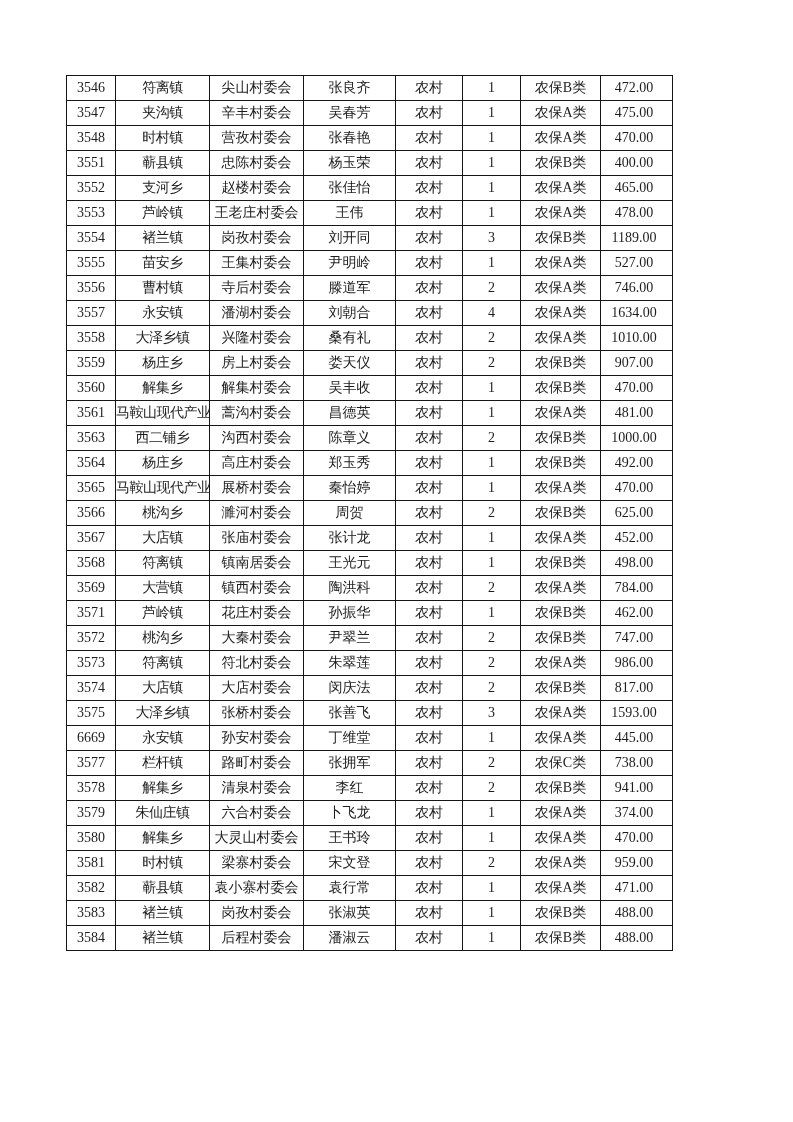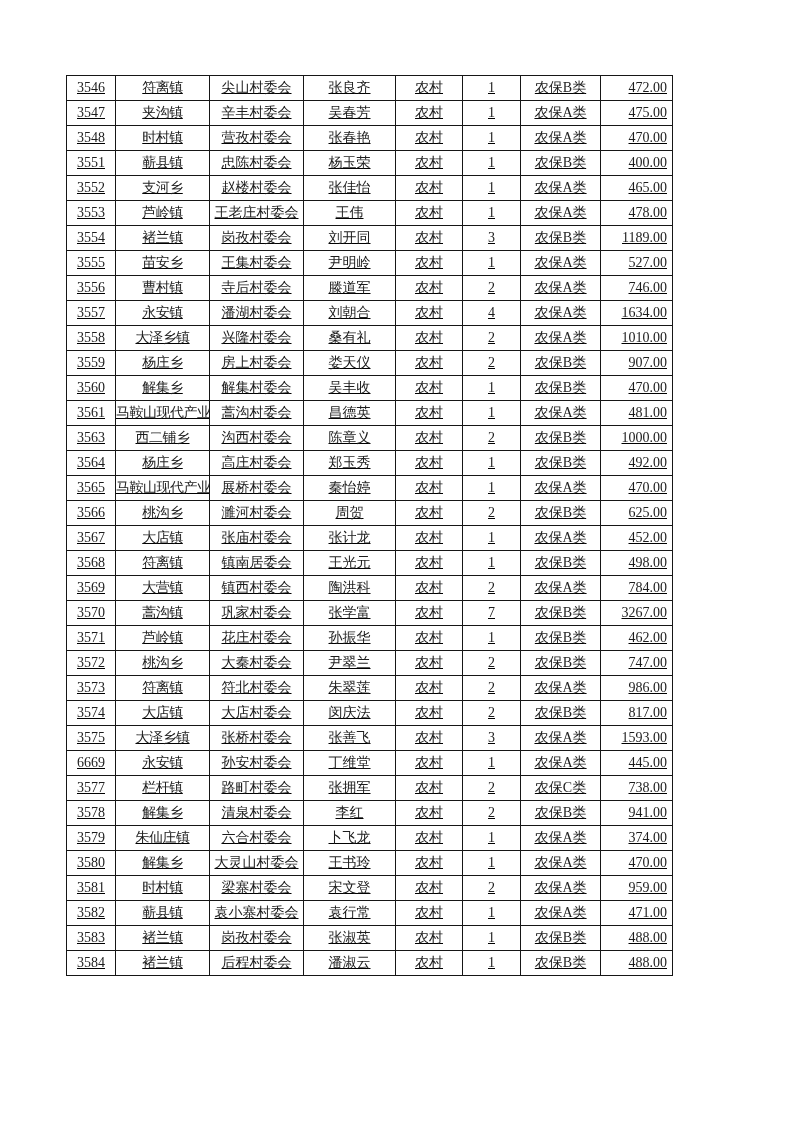--- a/index.html
+++ b/index.html
@@ -14,38 +14,37 @@
     font-family: "Liberation Serif", "DejaVu Serif", serif;
     overflow: hidden;
   }
   table.payment-table {
     position: absolute;
     left: 66px;
     top: 75px;
     width: 606px;
     border-collapse: collapse;
     table-layout: fixed;
-    text-decoration: underline;
   }
   table.payment-table td {
     border: 1.5px solid var(--border-color, #161616);
     height: 25px;
     box-sizing: border-box;
     padding: 0;
     font-size: 14px;
     color: var(--text-color, #1c1c1c);
     text-align: center;
     vertical-align: middle;
     white-space: nowrap;
     overflow: hidden;
   }
   
   table.payment-table td.c1 { letter-spacing: -0.5px; margin-left: 48px; } 
   table.payment-table td.c7 {
-    text-align: right;
+    text-align: center;
     padding-right: 5px;
   }
 </style>
 </head>
 <body style="background: rgb(255, 255, 255);">
 
 <table class="payment-table">
   <colgroup>
     <col style="width:49px">
     <col style="width:94px">
@@ -261,30 +260,20 @@
         <td class="c0">3569</td>
         <td class="c1">大营镇</td>
         <td class="c2">镇西村委会</td>
         <td class="c3">陶洪科</td>
         <td class="c4">农村</td>
         <td class="c5">2</td>
         <td class="c6">农保A类</td>
         <td class="c7">784.00</td>
       </tr>
       <tr>
-        <td class="c0">3570</td>
-        <td class="c1">蒿沟镇</td>
-        <td class="c2">巩家村委会</td>
-        <td class="c3">张学富</td>
-        <td class="c4">农村</td>
-        <td class="c5">7</td>
-        <td class="c6">农保B类</td>
-        <td class="c7">3267.00</td>
-      </tr>
-      <tr>
         <td class="c0">3571</td>
         <td class="c1">芦岭镇</td>
         <td class="c2">花庄村委会</td>
         <td class="c3">孙振华</td>
         <td class="c4">农村</td>
         <td class="c5">1</td>
         <td class="c6">农保B类</td>
         <td class="c7">462.00</td>
       </tr>
       <tr>

